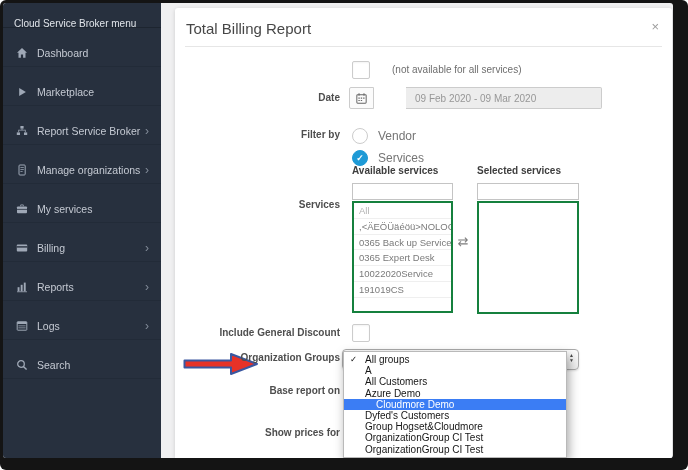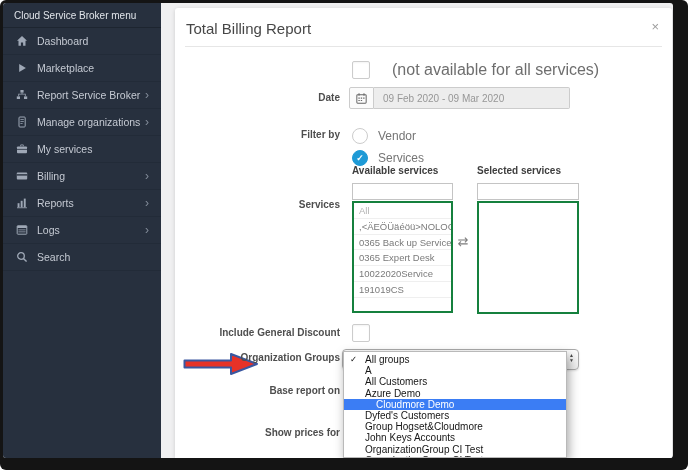--- a/index.html
+++ b/index.html
@@ -3,39 +3,39 @@
 <meta charset="utf-8">
 <style>
   html,body{margin:0;padding:0;background:#fff;}
   *{box-sizing:border-box;}
   .screen{position:relative;width:688px;height:470px;background:#141414;border-radius:6px;overflow:hidden;
           font-family:"Liberation Sans",sans-serif;}
   .viewport{position:absolute;left:3px;top:3px;width:670px;height:455px;background:#f0f0f1;border-radius:3px;overflow:hidden;}
 
   
   .sidebar{position:absolute;left:0;top:0;width:158px;height:455px;background:#27303e;}
-  .side-header{height:25px;line-height:26px;padding:0 11px;font-size:10px;color:#e0e4e9;border-bottom:1px solid #1d2530;white-space:nowrap;}
-  .side-item{height:27px;display:flex;align-items:center;padding:0 12px;border-bottom:1px solid #222b38;cursor:pointer;}
+  .side-header{height:25px;line-height:26px;padding:8px 11px;font-size:10px;color:#e0e4e9;border-bottom:1px solid #1d2530;white-space:nowrap;}
+  .side-item{height:27px;display:flex;align-items:center;padding:0 12px;border-bottom:1px solid #222b38;cursor:pointer;margin-top:12px;}
   .side-item .icn{width:13px;height:13px;margin-right:9px;flex:none;display:flex;align-items:center;justify-content:center;}
   .side-item .lbl{font-size:10.5px;color:#c5cad3;white-space:nowrap;}
   .side-item .chev{margin-left:auto;color:#828b99;font-size:12px;line-height:10px;}
 
   
   .panel{position:absolute;left:172px;top:5px;width:497px;height:450px;background:#fff;border-radius:3px 3px 0 0;
          box-shadow:0 1px 4px rgba(0,0,0,.15);}
   .panel-title{position:absolute;left:11px;top:12px;font-size:15px;font-weight:500;color:#474747;}
   .close-x{position:absolute;right:13px;top:11px;font-size:13px;color:#9c9c9c;cursor:pointer;}
   .hr{position:absolute;left:10px;right:10px;top:38px;height:1px;background:#e6e6e6;}
 
   .flabel{position:absolute;left:15px;width:150px;text-align:right;font-size:10px;font-weight:bold;color:#4e4e4e;line-height:12px;white-space:nowrap;}
-  .note{position:absolute;left:217px;font-size:16px;color:#6e6e6e;line-height:12px;white-space:nowrap;}
+  .note{position:absolute;left:217px;font-size:10px;color:#6e6e6e;line-height:12px;white-space:nowrap;}
 
   .cb{position:absolute;width:18px;height:18px;background:#fff;border:1px solid #ccc;border-radius:2px;box-shadow:inset 0 1px 2px rgba(0,0,0,.05);cursor:pointer;}
 
-  .dategroup{position:absolute;left:174px;top:79px;display:flex;height:22px;}
+  .dategroup{position:absolute;left:174px;top:79px;display:flex;height:22px;gap:32px;}
   .dateaddon{width:25px;height:22px;border:1px solid #ccc;background:#fbfbfb;display:flex;align-items:center;justify-content:center;border-radius:2px 0 0 2px;cursor:pointer;}
   .dateinput{width:196px;height:22px;border:1px solid #ccc;border-left:none;background:#ededed;color:#979797;font-size:10px;padding:0 9px;border-radius:0 2px 2px 0;outline:none;}
 
   .radio{position:absolute;width:16px;height:16px;border-radius:50%;border:1px solid #ccc;background:#fff;cursor:pointer;}
   .radio.checked{background:#1e9ad6;border-color:#1e9ad6;display:flex;align-items:center;justify-content:center;}
   .radio .chk{color:#fff;font-size:9px;font-weight:bold;line-height:9px;}
   .rlabel{position:absolute;font-size:12px;color:#757575;line-height:12px;}
 
   .colhead{position:absolute;font-size:10px;font-weight:bold;color:#3e3e3e;white-space:nowrap;}
   .searchbox{position:absolute;height:17px;width:101px;border:1px solid #c4c4c4;background:#fff;font-size:10px;padding:0 4px;outline:none;}
@@ -231,20 +231,19 @@
         <div class="mrow">
           <span class="mcheck">✓</span>
           <span>All groups</span>
         </div>
         <div class="mrow"><span>A</span></div>
         <div class="mrow"><span>All Customers</span></div>
         <div class="mrow"><span>Azure Demo</span></div>
         <div class="mrow hl"><span>Cloudmore Demo</span></div>
         <div class="mrow"><span>Dyfed's Customers</span></div>
         <div class="mrow"><span>Group Hogset&amp;Cloudmore</span></div>
-        <div class="mrow"><span>John Keys Accounts</span></div>
         <div class="mrow"><span>OrganizationGroup CI Test</span></div>
         <div class="mrow"><span>OrganizationGroup CI Test</span></div>
       </div>
 
     </div>
   </div>
 </div>
 
 </body></html>

